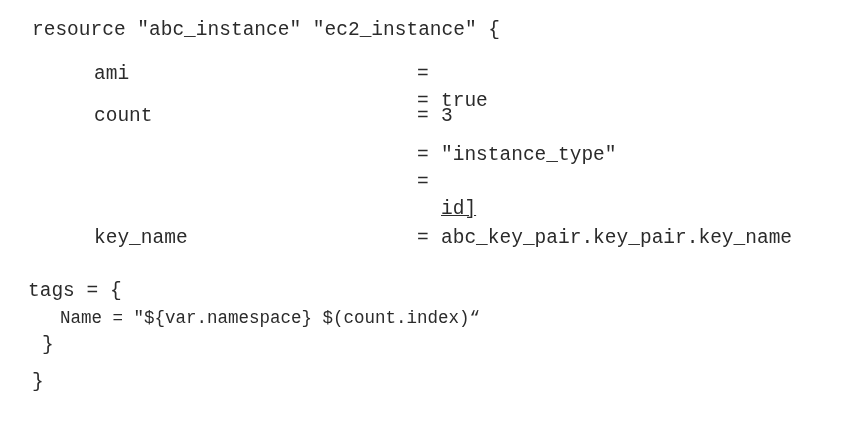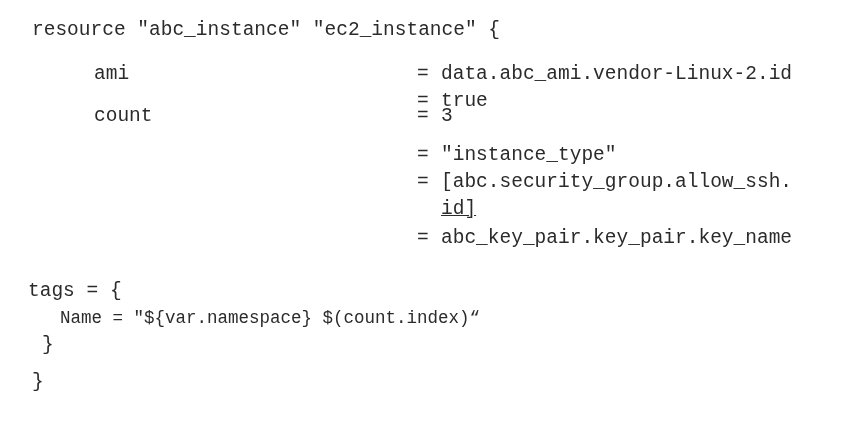--- a/index.html
+++ b/index.html
@@ -68,36 +68,35 @@
 <body>
 
 <div id="screenshot">
 
   <div class="code-block">
 
     <span class="line col-key y-resource">resource "abc_instance" "ec2_instance" {</span>
 
     <span class="line col-prop y-ami">ami</span>
     <span class="line col-eq y-ami">=</span>
-    <span class="line col-val y-ami">data.abc_ami.vendor-Linux-2.id</span>
 
     <span class="line col-eq y-assoc">=</span>
     <span class="line col-val y-assoc">true</span>
 
     <span class="line col-prop y-count">count</span>
     <span class="line col-eq y-count">=</span>
     <span class="line col-val y-count">3</span>
 
     <span class="line col-eq y-itype">=</span>
     <span class="line col-val y-itype">"instance_type"</span>
 
     <span class="line col-eq y-vpc">=</span>
-    <span class="line col-val y-vpc">[abc.security_group.allow_ssh.</span>
     <span class="line col-val y-vpc2">id]</span>
 
+    <span class="line col-prop y-keyname">key_name</span>
     <span class="line col-eq y-keyname">=</span>
     <span class="line col-val y-keyname">abc_key_pair.key_pair.key_name</span>
 
     <span class="line col-tags y-tags">tags = {</span>
     <span class="line col-name y-tagname tag-name-line">Name = "${var.namespace} $(count.index)“</span>
     <span class="line col-brace-inner y-tagclose">}</span>
 
     <span class="line col-brace-outer y-close">}</span>
 
   </div>

